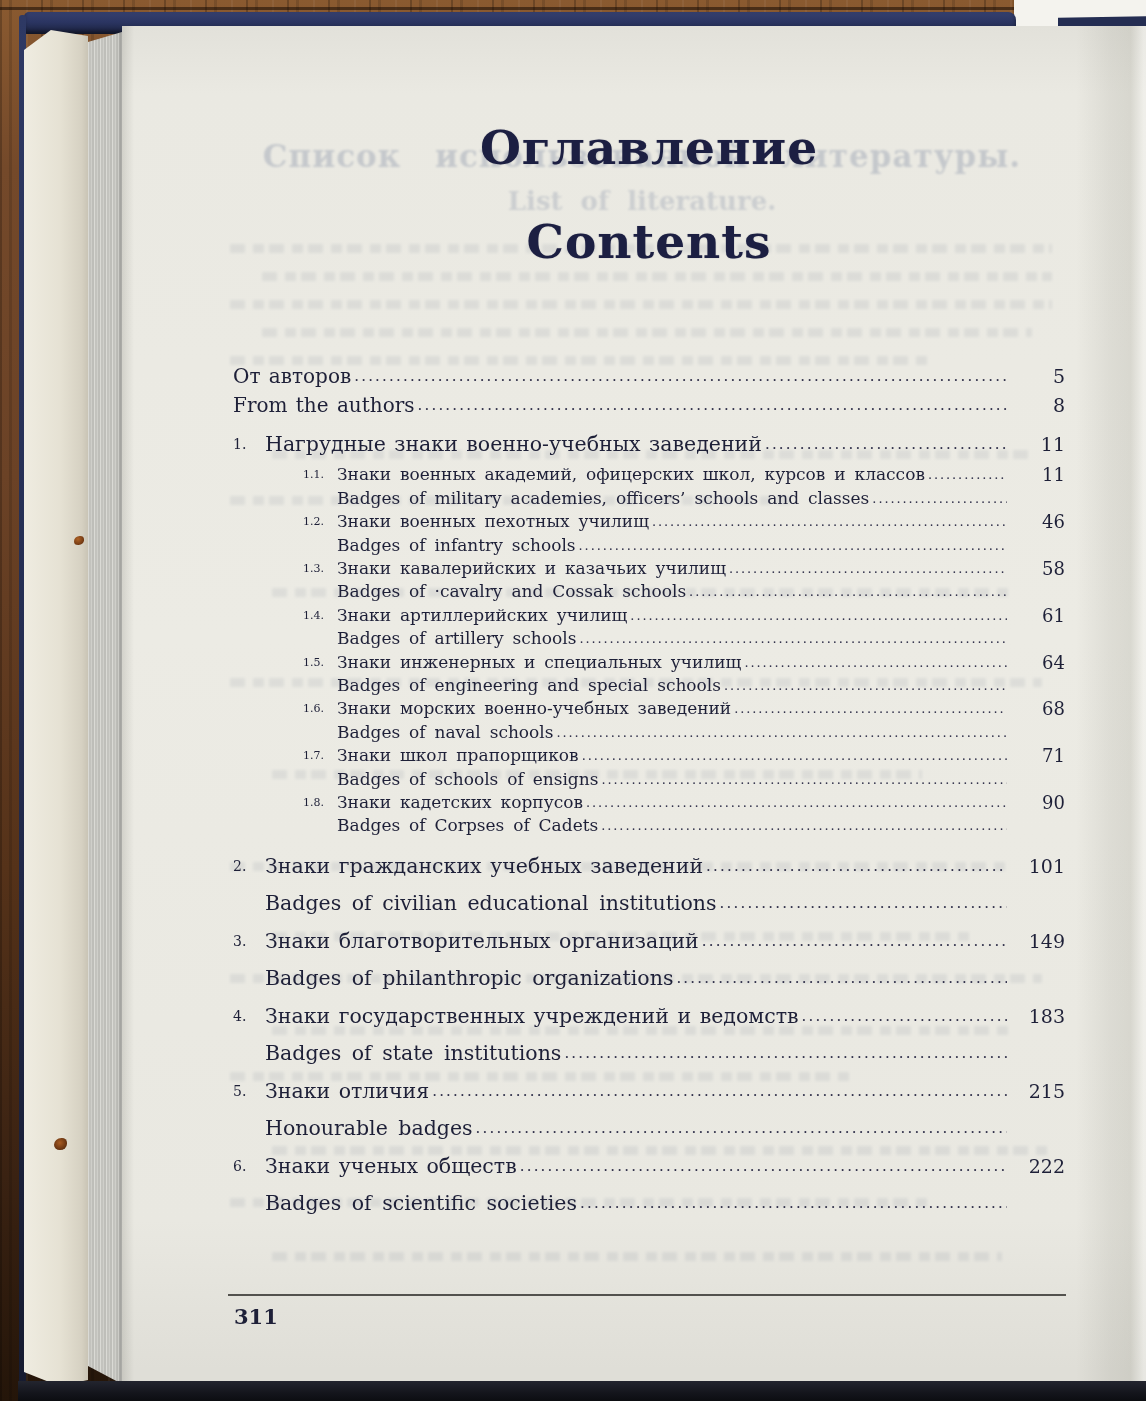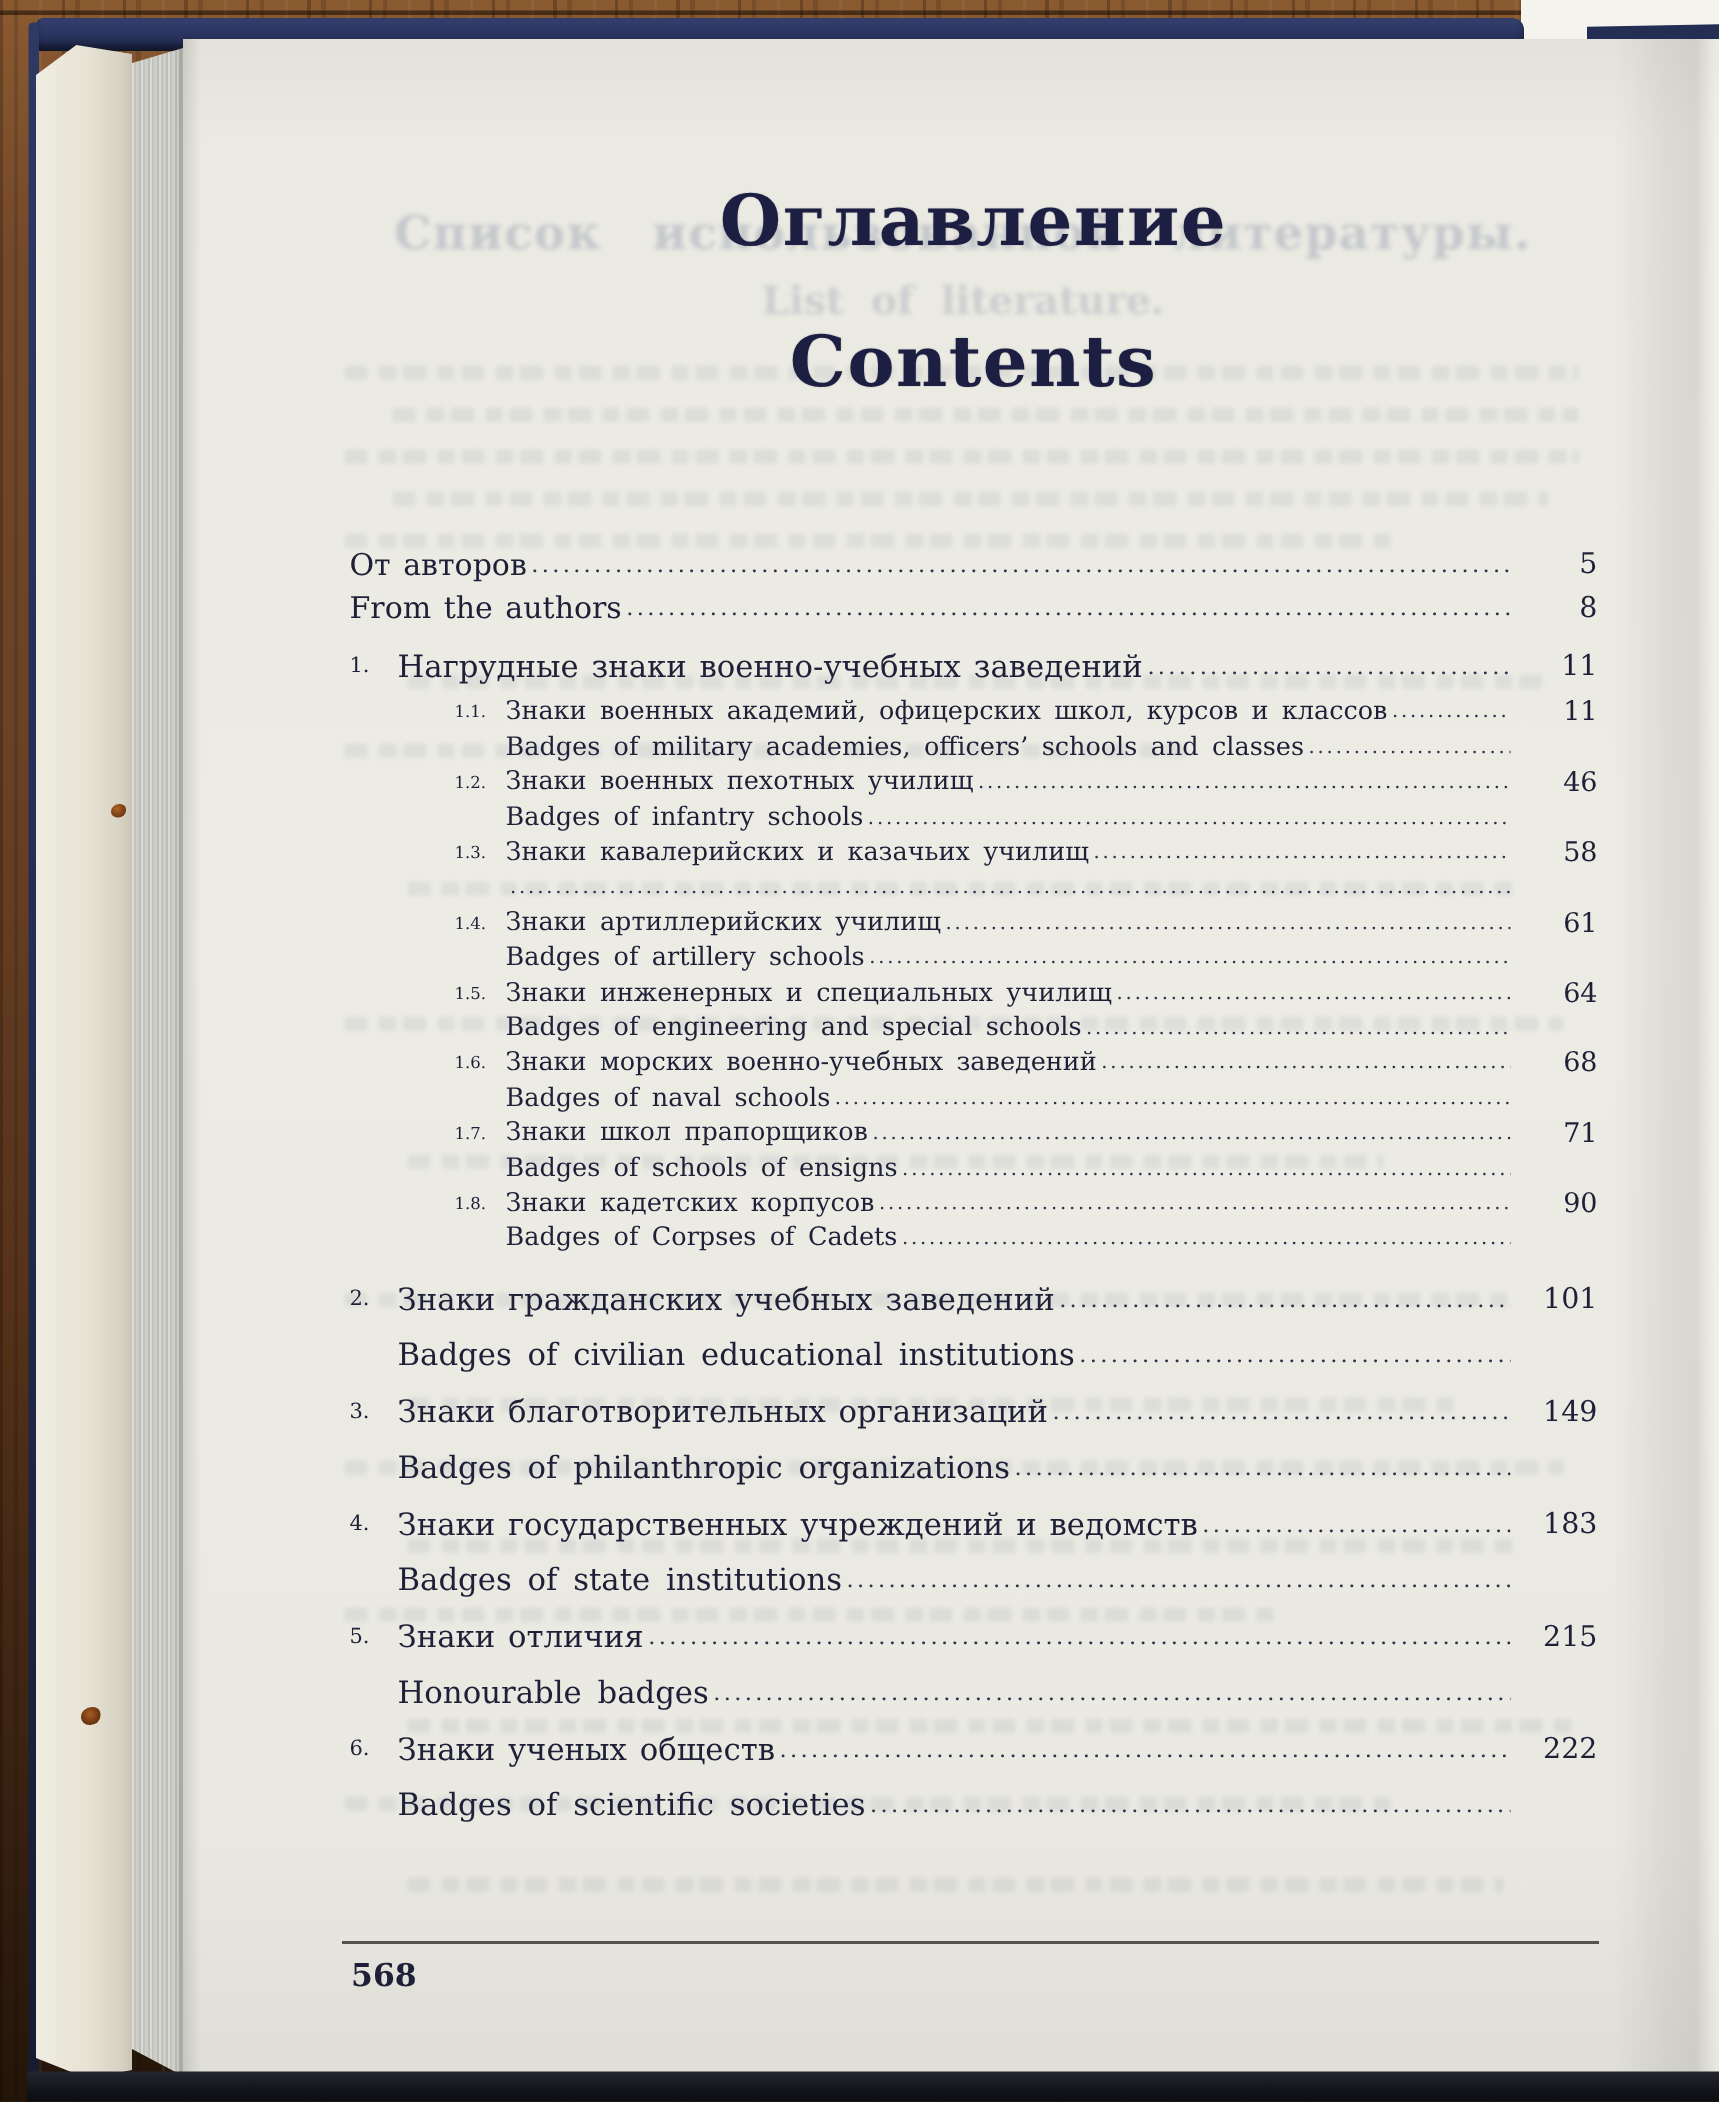--- a/index.html
+++ b/index.html
@@ -175,20 +175,21 @@
             <span class="leader"></span>
             <span class="pg"></span>
           </div>
           <div class="row sub ru">
             <span class="num">1.3.</span>
             <span class="label">Знаки кавалерийских и казачьих училищ</span>
             <span class="leader"></span>
             <span class="pg">58</span>
           </div>
           <div class="row sub en">
+            <span class="label">Badges of ·cavalry and Cossak schools</span>
             <span class="leader"></span>
             <span class="pg"></span>
           </div>
           <div class="row sub ru">
             <span class="num">1.4.</span>
             <span class="label">Знаки артиллерийских училищ</span>
             <span class="leader"></span>
             <span class="pg">61</span>
           </div>
           <div class="row sub en">
@@ -292,19 +293,19 @@
             <span class="pg">222</span>
           </div>
           <div class="row main en">
             <span class="label">Badges of scientific societies</span>
             <span class="leader"></span>
             <span class="pg"></span>
           </div>
         </div>
 
       <div class="footer-rule"></div>
-      <div class="folio">568</div>
+      <div class="folio">311</div>
     </div>
   </div>
 </div>
 
 <div class="cover-bottom" style="position:absolute;left:18px;top:1381px;width:1128px;height:20px;
             background:linear-gradient(180deg,#23252f 0%,#14151c 60%,#0c0d11 100%);"></div>
 
 </body></html>

